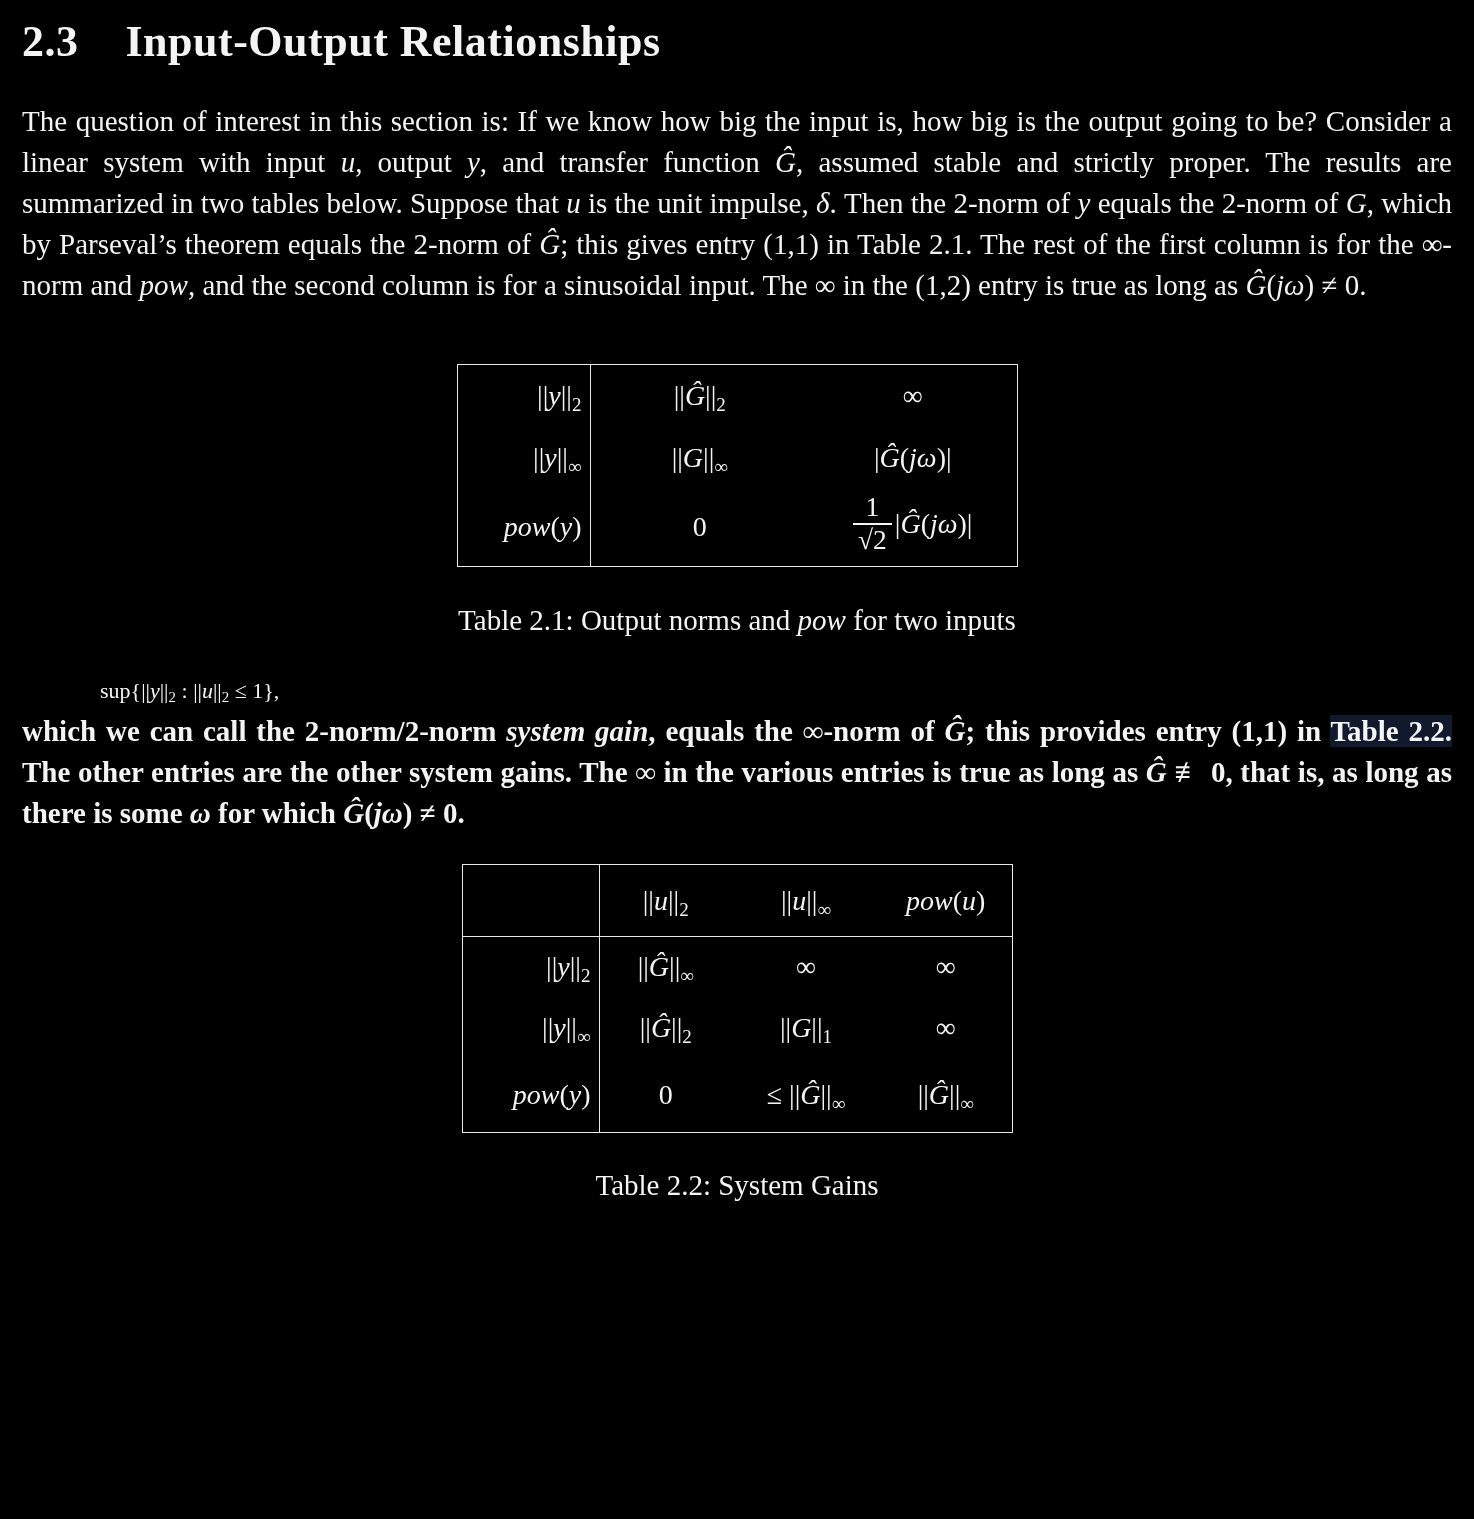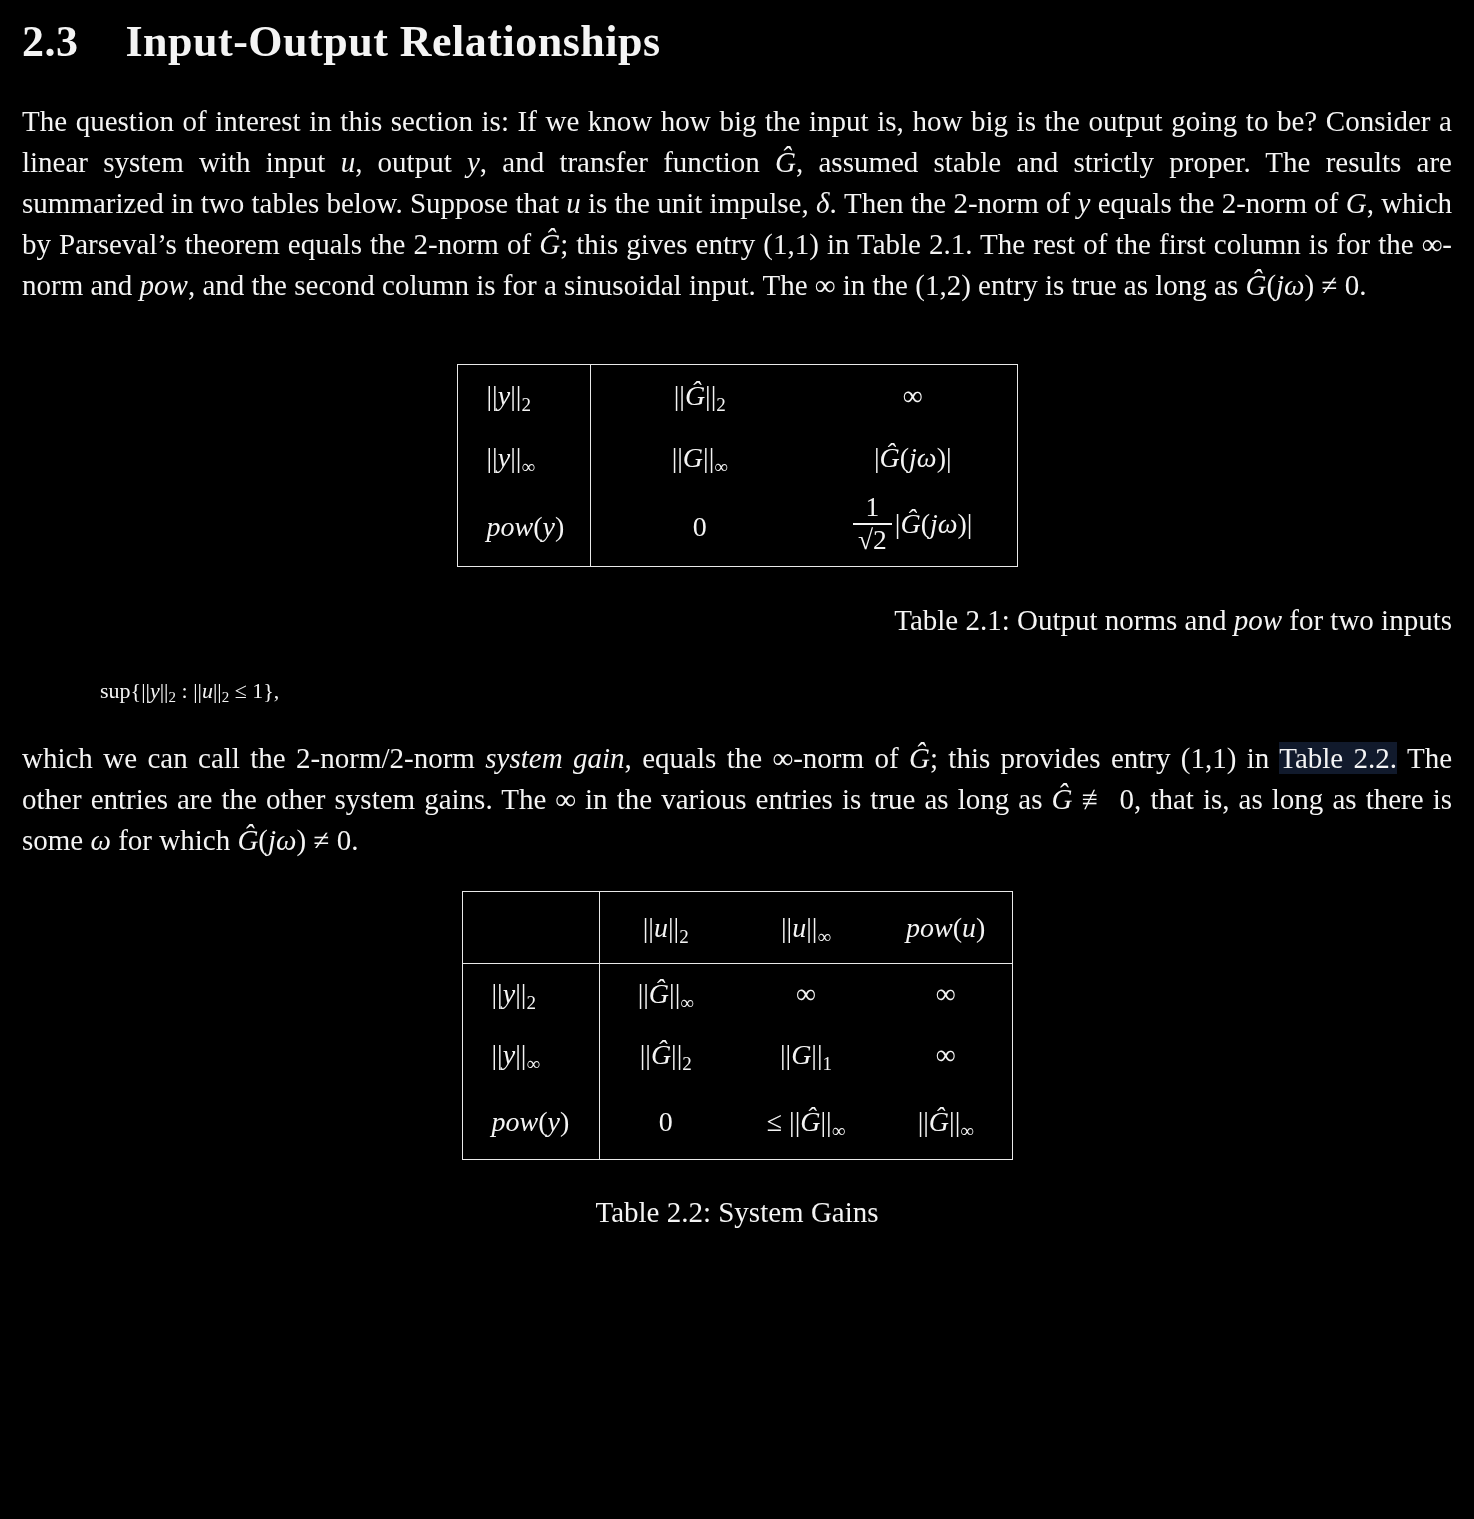--- a/index.html
+++ b/index.html
@@ -14,48 +14,48 @@
     background:var(--bg);color:var(--fg);
     font-family:"Liberation Serif","DejaVu Serif",serif;
     padding:12px 22px 0 22px;overflow:hidden;position:relative;
   }
   h1{font-size:44px;font-weight:bold;margin:4px 0 0 0;letter-spacing:.5px;}
   .sec-num{display:inline-block;margin-right:47px;}
   .body{font-size:29px;line-height:41px;text-align:justify;margin:0;}
   .p1{margin-top:34px;}
   .p2{margin-top:38px;text-indent:53px;}
   .eq{margin:30px 0 0 78px;font-size:22px;line-height:41px;}
-  .p3{margin-top:27px;}
+  .p3{font-weight:bold;}
   .seg-rm{}
   .seg-it{font-style:italic;}
   .seg-sub{font-size:0.68em;vertical-align:-0.30em;line-height:0;}
   .seg-hl{background:var(--link-highlight);}
   .seg-rad{text-decoration:overline;}
   .mtable{
     border-collapse:collapse;margin:0 auto;table-layout:fixed;
     border:1.5px solid var(--border);font-size:28px;
   }
   .mtable td{text-align:center;padding:0 8px;overflow:visible;}
   .mtable td.rowlabel{
     border-right:1.5px solid var(--border);
-    text-align:left;padding-left:29px;
+    text-align:right;padding-left:29px;
   }
   .mtable tr.hdr td{border-bottom:1.5px solid var(--border);}
   .t21{width:560px;margin-top:58px;}
   .t21 tr.hdr{height:70px;}
   .t21 tr.r1{height:62px;}
   .t21 tr.r2{height:62px;}
   .t21 tr.r3{height:78px;}
   .t22{width:550px;margin-top:30px;}
   .t22 tr.hdr{height:72px;}
   .t22 tr.r1{height:60px;}
   .t22 tr.r2{height:62px;}
   .t22 tr.r3{height:74px;}
   .caption{text-align:center;font-size:29px;line-height:40px;}
-  .cap21{margin-top:33px;text-align:right;}
+  .cap21{margin-top:33px;}
   .cap22{margin-top:32px;}
   .frac{
     display:inline-block;vertical-align:middle;text-align:center;
     margin:0 3px 6px 0;line-height:1.05;font-size:0.98em;
   }
   .frac .num{display:block;border-bottom:2px solid currentColor;padding:0 5px 1px 5px;}
   .frac .den{display:block;padding:1px 5px 0 5px;}
 </style>
 </head>
 <body>

